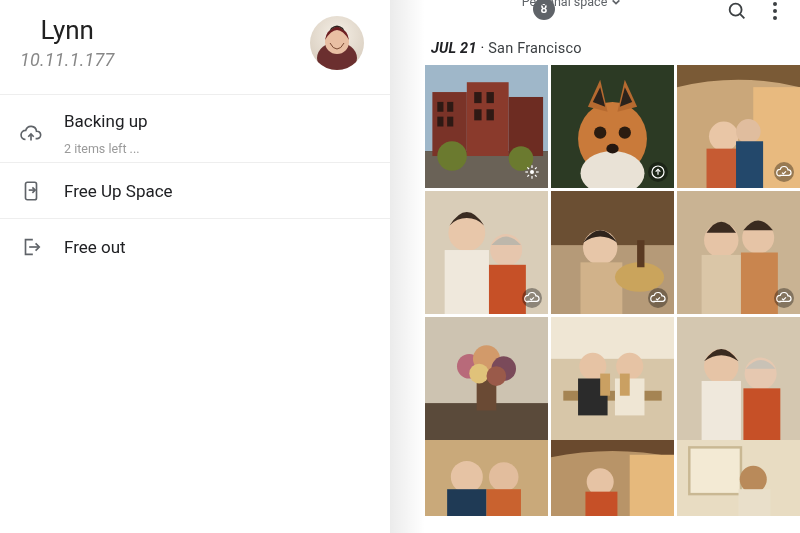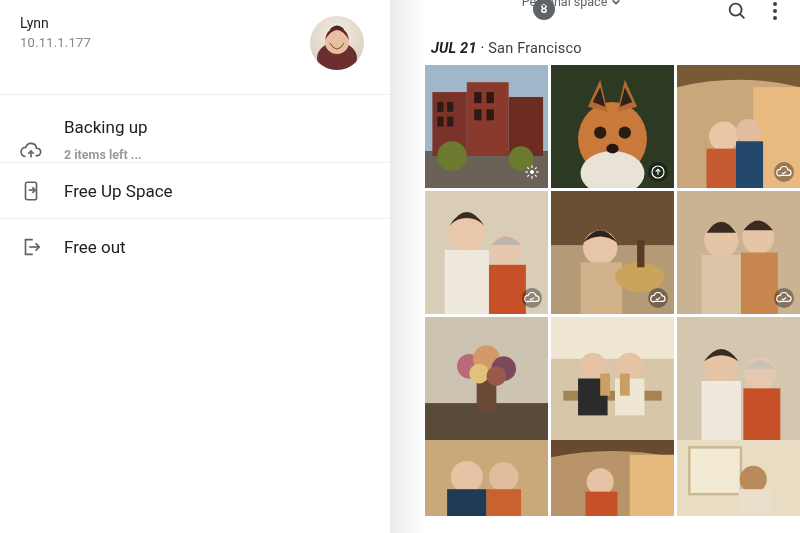--- a/index.html
+++ b/index.html
@@ -1,31 +1,31 @@
 <!DOCTYPE html>
 <html><head>
 <meta charset="utf-8">
 <style>
   * { box-sizing: border-box; margin: 0; padding: 0; }
   html, body { width: 800px; height: 533px; font-family: -apple-system, Roboto, "Segoe UI", Arial, sans-serif; background:#fff; color:#202124; overflow:hidden; }
   .app { display:flex; width:100%; height:100%; }
   
   .drawer { width: 390px; flex:0 0 390px; padding: 10px 0 0 0; background:#fff; display:flex; flex-direction:column; }
   .profile-row { display:flex; align-items:flex-start; justify-content:space-between; padding: 6px 26px 24px 20px; }
-  .profile-name { font-size: 14px; font-weight:400; color:#212121; line-height:1.1; }
-  .profile-sub  { font-size: 13px; color:#888; margin-top:4px; letter-spacing:.2px; }
+  .profile-name { font-size: 26px; font-weight:400; color:#212121; line-height:1.1;text-align:center; }
+  .profile-sub  { font-size: 18px; color:#888; margin-top:4px; letter-spacing:.2px;font-style:italic; }
   .avatar { width:54px; height:54px; border-radius:50%; overflow:hidden; flex:0 0 54px; }
   .menu { list-style:none; }
   .menu li { display:flex; align-items:center; gap:22px; height:56px; padding:0 20px; cursor:pointer; }
   .menu li + li { border-top:1px solid #eee; }
-  .menu li:first-child { border-top:1px solid #eee; align-items:flex-end; padding-top:10px; height:68px; }
+  .menu li:first-child { border-top:1px solid #eee; align-items:center; padding-top:10px; height:68px; }
   .menu .icon { width:22px; height:22px; flex:0 0 22px; display:flex; align-items:center; justify-content:center; color:#5f6368; }
   .menu .icon svg { width:22px; height:22px; stroke:currentColor; fill:none; stroke-width:1.8; }
   .menu-label { font-size:17px; color:#202124; }
-  .menu-sub   { font-size:12.5px; color:#9a9a9a; margin-top:10px;font-weight:bold; }
+  .menu-sub   { font-size:12.5px; color:#9a9a9a; margin-top:10px; }
 
   
   .scrim { width:35px; flex:0 0 35px; background:linear-gradient(to right, rgba(0,0,0,.08), rgba(0,0,0,0)); }
 
   
   .photos { flex:1; display:flex; flex-direction:column; min-width:0; }
   .topbar { height:26px; display:flex; align-items:flex-start; padding: 0 14px 0 0; gap:8px; position:relative; }
   .topbar-center { flex:1; display:flex; flex-direction:column; align-items:center; transform:translateY(-6px); }
   .badge { width:22px; height:22px; border-radius:50%; background:#5f6368; color:#fff; font-size:12px; font-weight:600; display:flex; align-items:center; justify-content:center; position:absolute; left:108px; top:-2px; }
   .space { font-size:12.5px; color:#5f6368; display:flex; align-items:center; gap:4px; }

